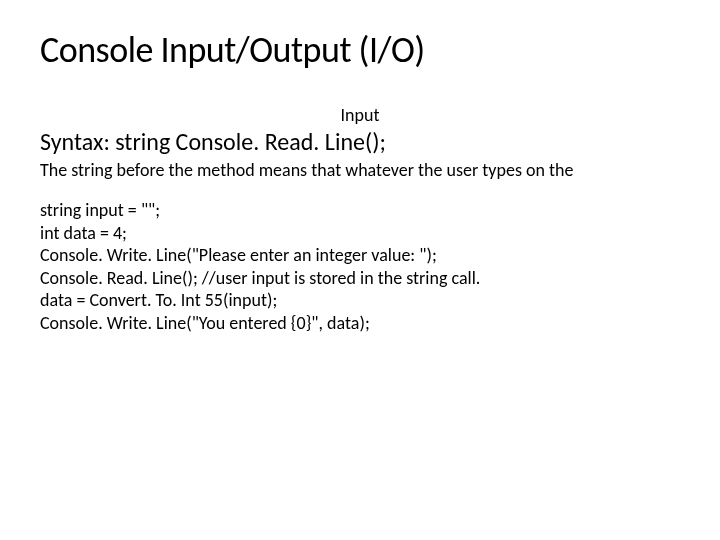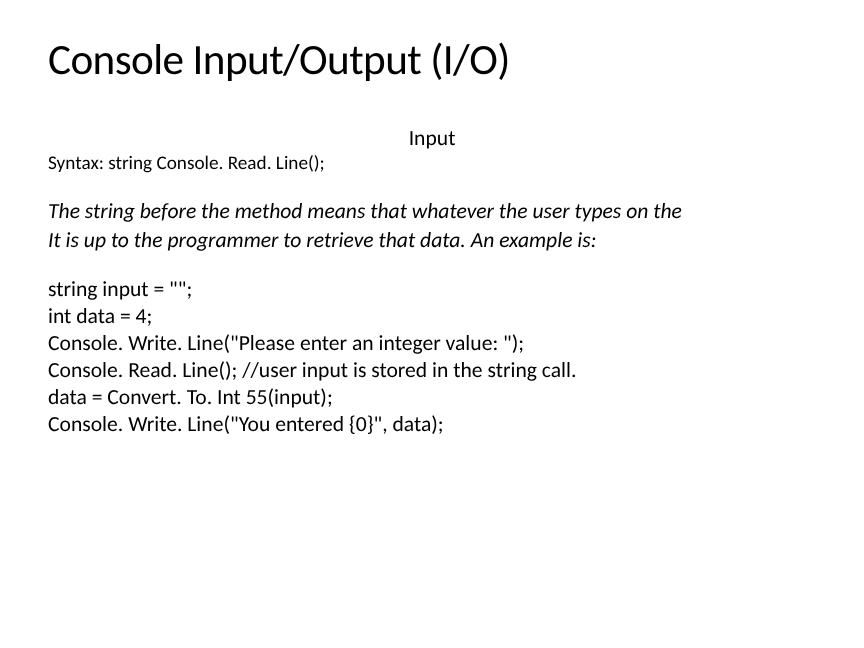--- a/index.html
+++ b/index.html
@@ -22,55 +22,53 @@
       margin-bottom: 32px;
       letter-spacing: -0.5px;
     }
     .section-label {
       font-size: 18px;
       font-weight: 400;
       line-height: 1.25;
       text-align: center;
     }
     .syntax-line {
-      font-size: 16px;
+      font-size: 24px;
       font-weight: 400;
       line-height: 1.25;
-      margin-bottom: 18px;
+      margin-bottom: 2px;
     }
     .description {
       font-size: 18px;
       font-weight: 400;
       line-height: 1.25;
       margin-bottom: 2px;
     }
     .desc-indent {
       padding-left: 28px;
     }
     .desc-block {
       margin-bottom: 18px;
-      font-style: italic;
     }
     .code-line {
       font-size: 18px;
       font-weight: 400;
       line-height: 1.25;
     }
   </style>
 </head>
 <body>
 
 <h1 class="title">Console Input/Output (I/O)</h1>
 
 <div class="section-label">Input</div>
 <div class="syntax-line">Syntax: string Console. Read. Line();</div>
 
 <div class="desc-block">
   <div class="description">The string before the method means that whatever the user types on the</div>
-  <div class="description">It is up to the programmer to retrieve that data. An example is:</div>
 </div>
 
 <div class="code-line">string input = "";</div>
 <div class="code-line">int data = 4;</div>
 <div class="code-line">Console. Write. Line("Please enter an integer value: ");</div>
 <div class="code-line">Console. Read. Line(); //user input is stored in the string call.</div>
 <div class="code-line">data = Convert. To. Int 55(input);</div>
 <div class="code-line">Console. Write. Line("You entered {0}", data);</div>
 
 </body></html>

